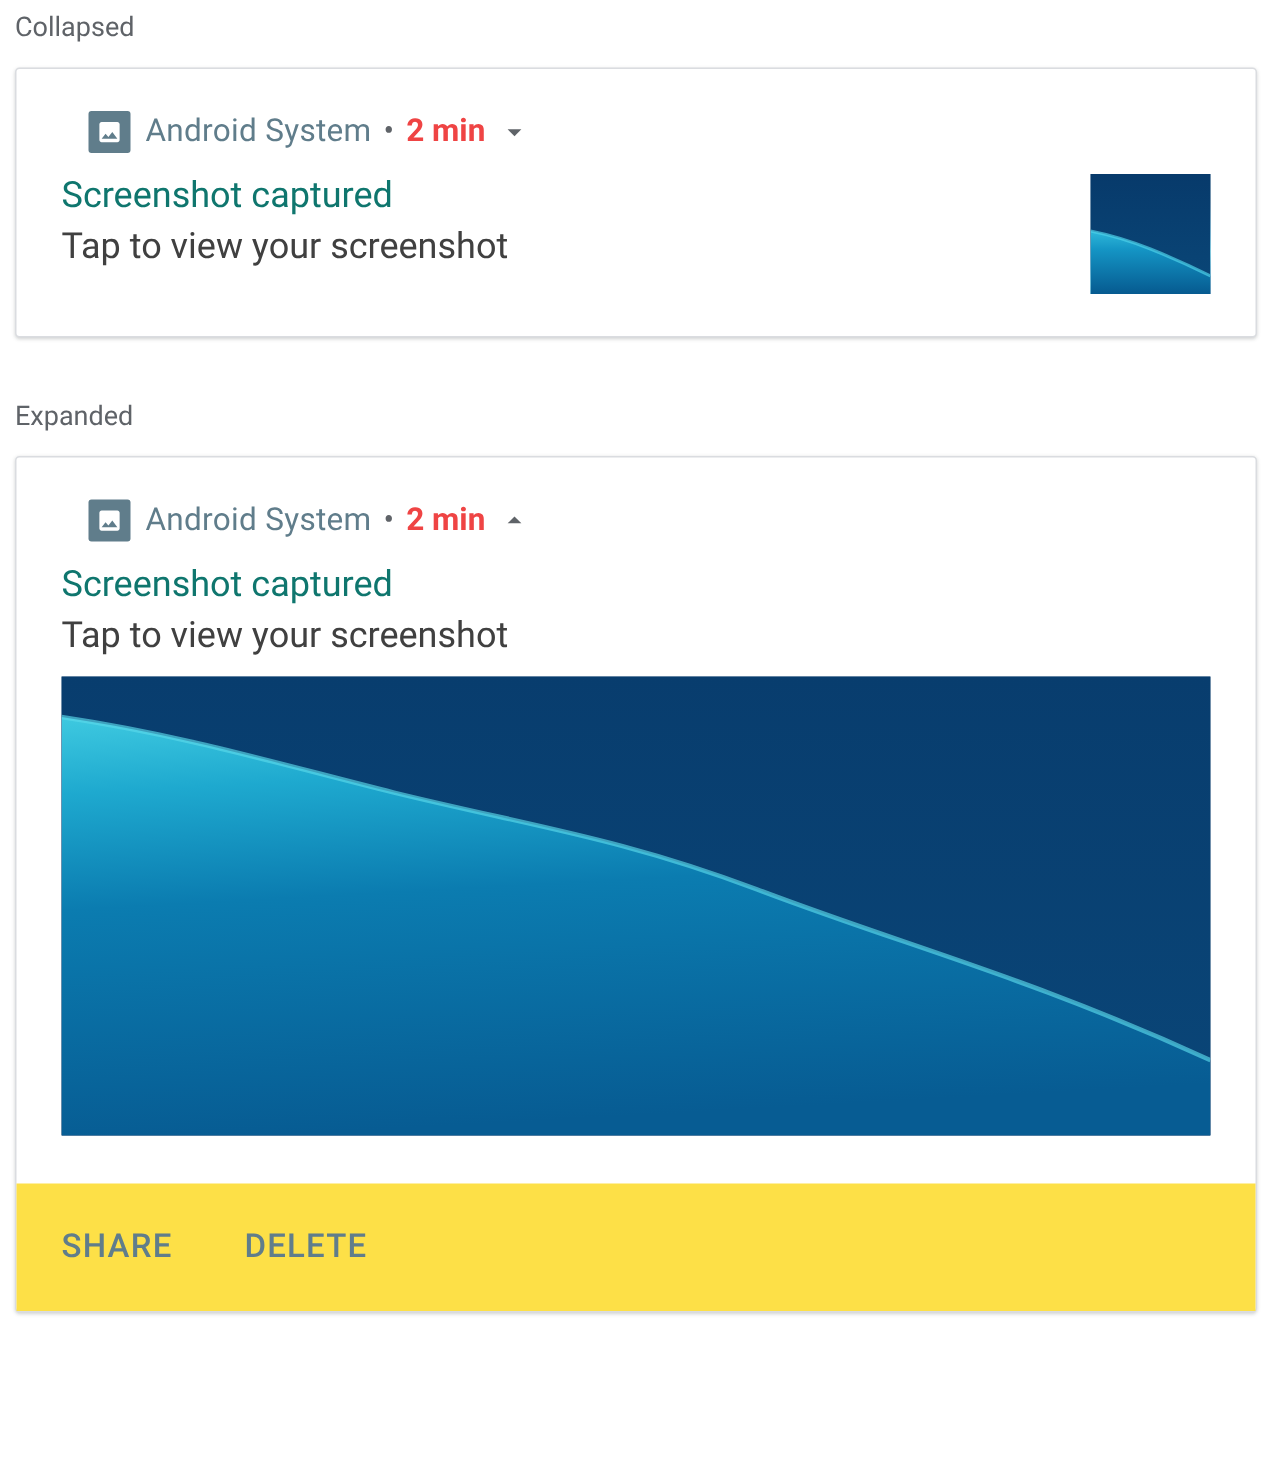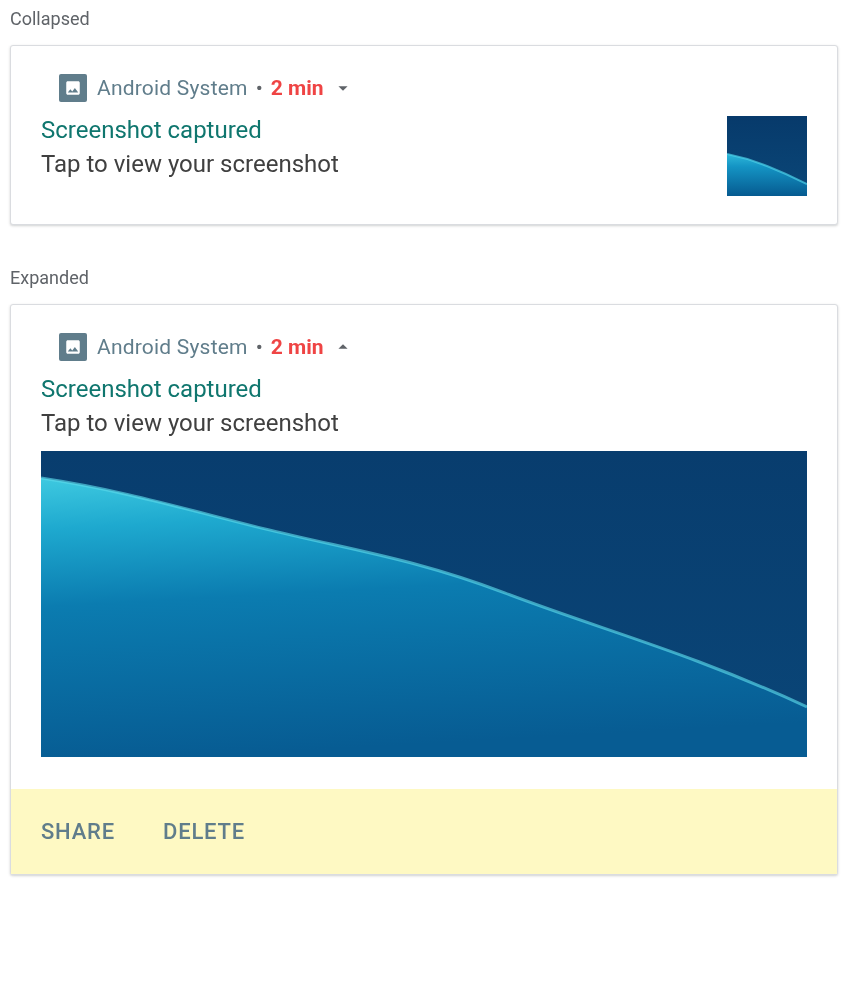--- a/index.html
+++ b/index.html
@@ -115,21 +115,21 @@
       background: #073a6b;
     }
     .expanded-image svg, .thumbnail svg {
       position: absolute;
       top: 0;
       left: 0;
       width: 100%;
       height: 100%;
     }
     .action-bar {
-      background: #fef9c3;
+      background: #fde047;
       padding: 30px 30px;
       display: flex;
       gap: 48px;
       margin-top: 32px;
     }
     .action-button {
       color: #607d8b;
       font-size: 22px;
       font-weight: 500;
       letter-spacing: 0.8px;

